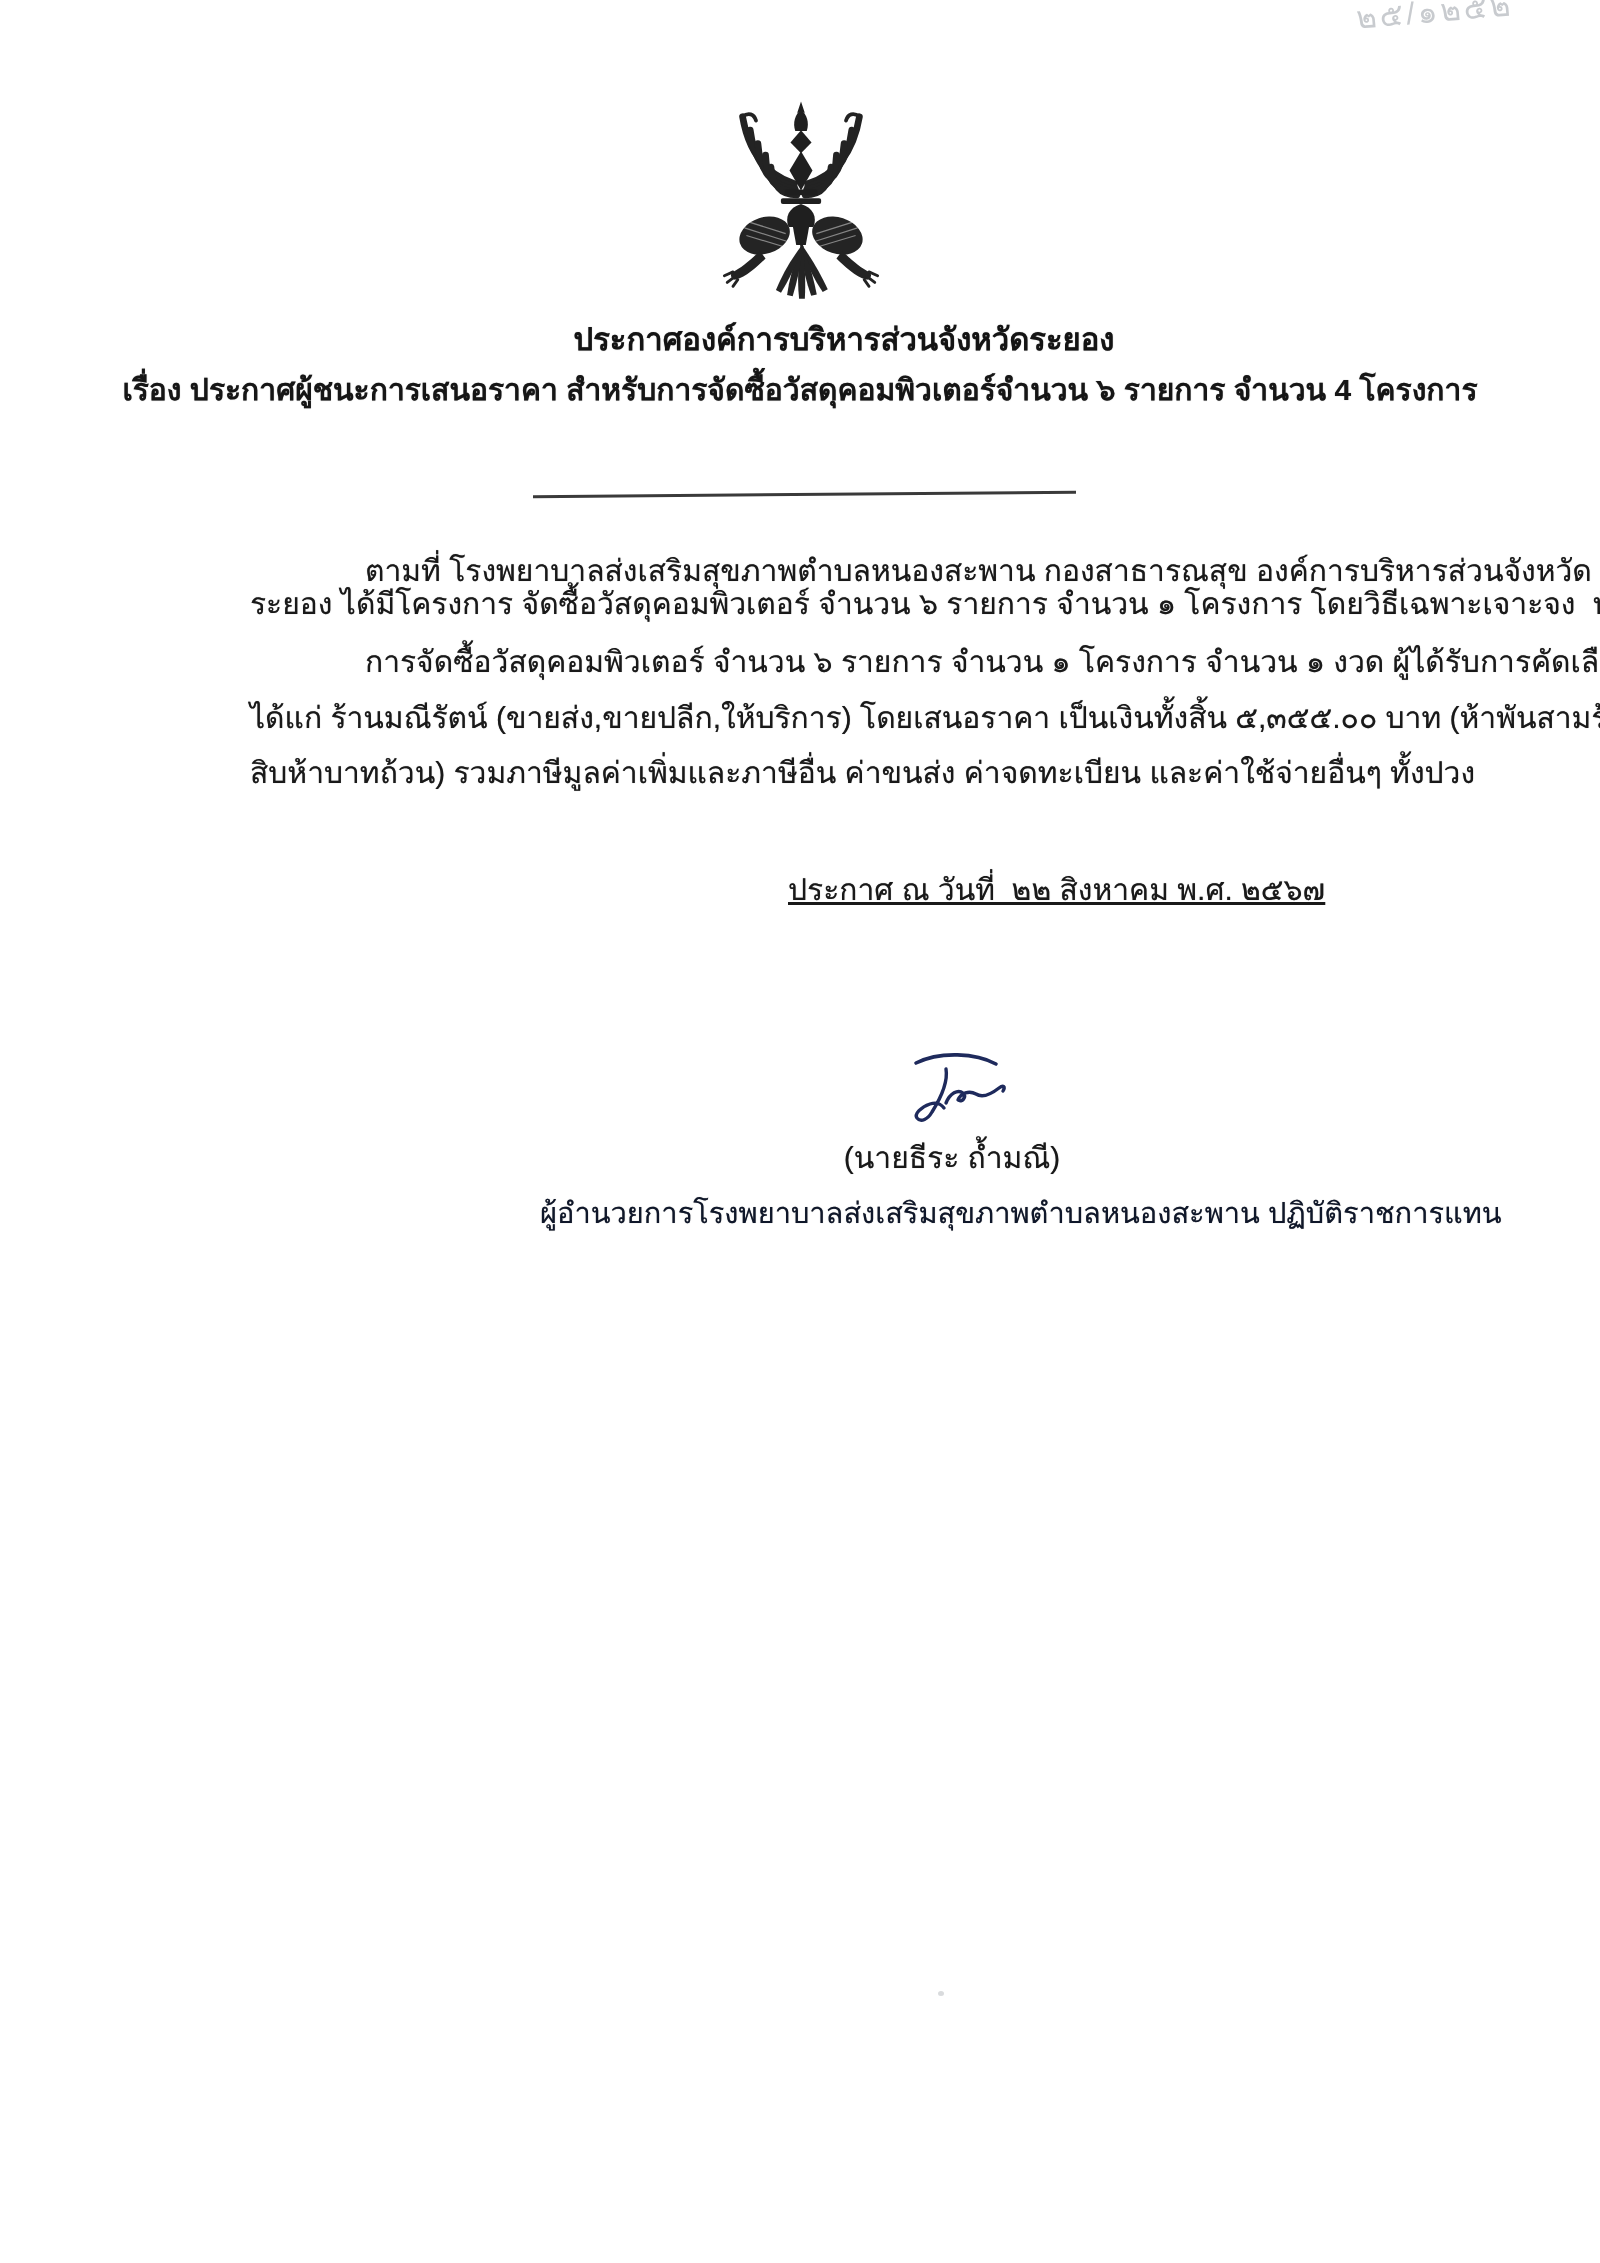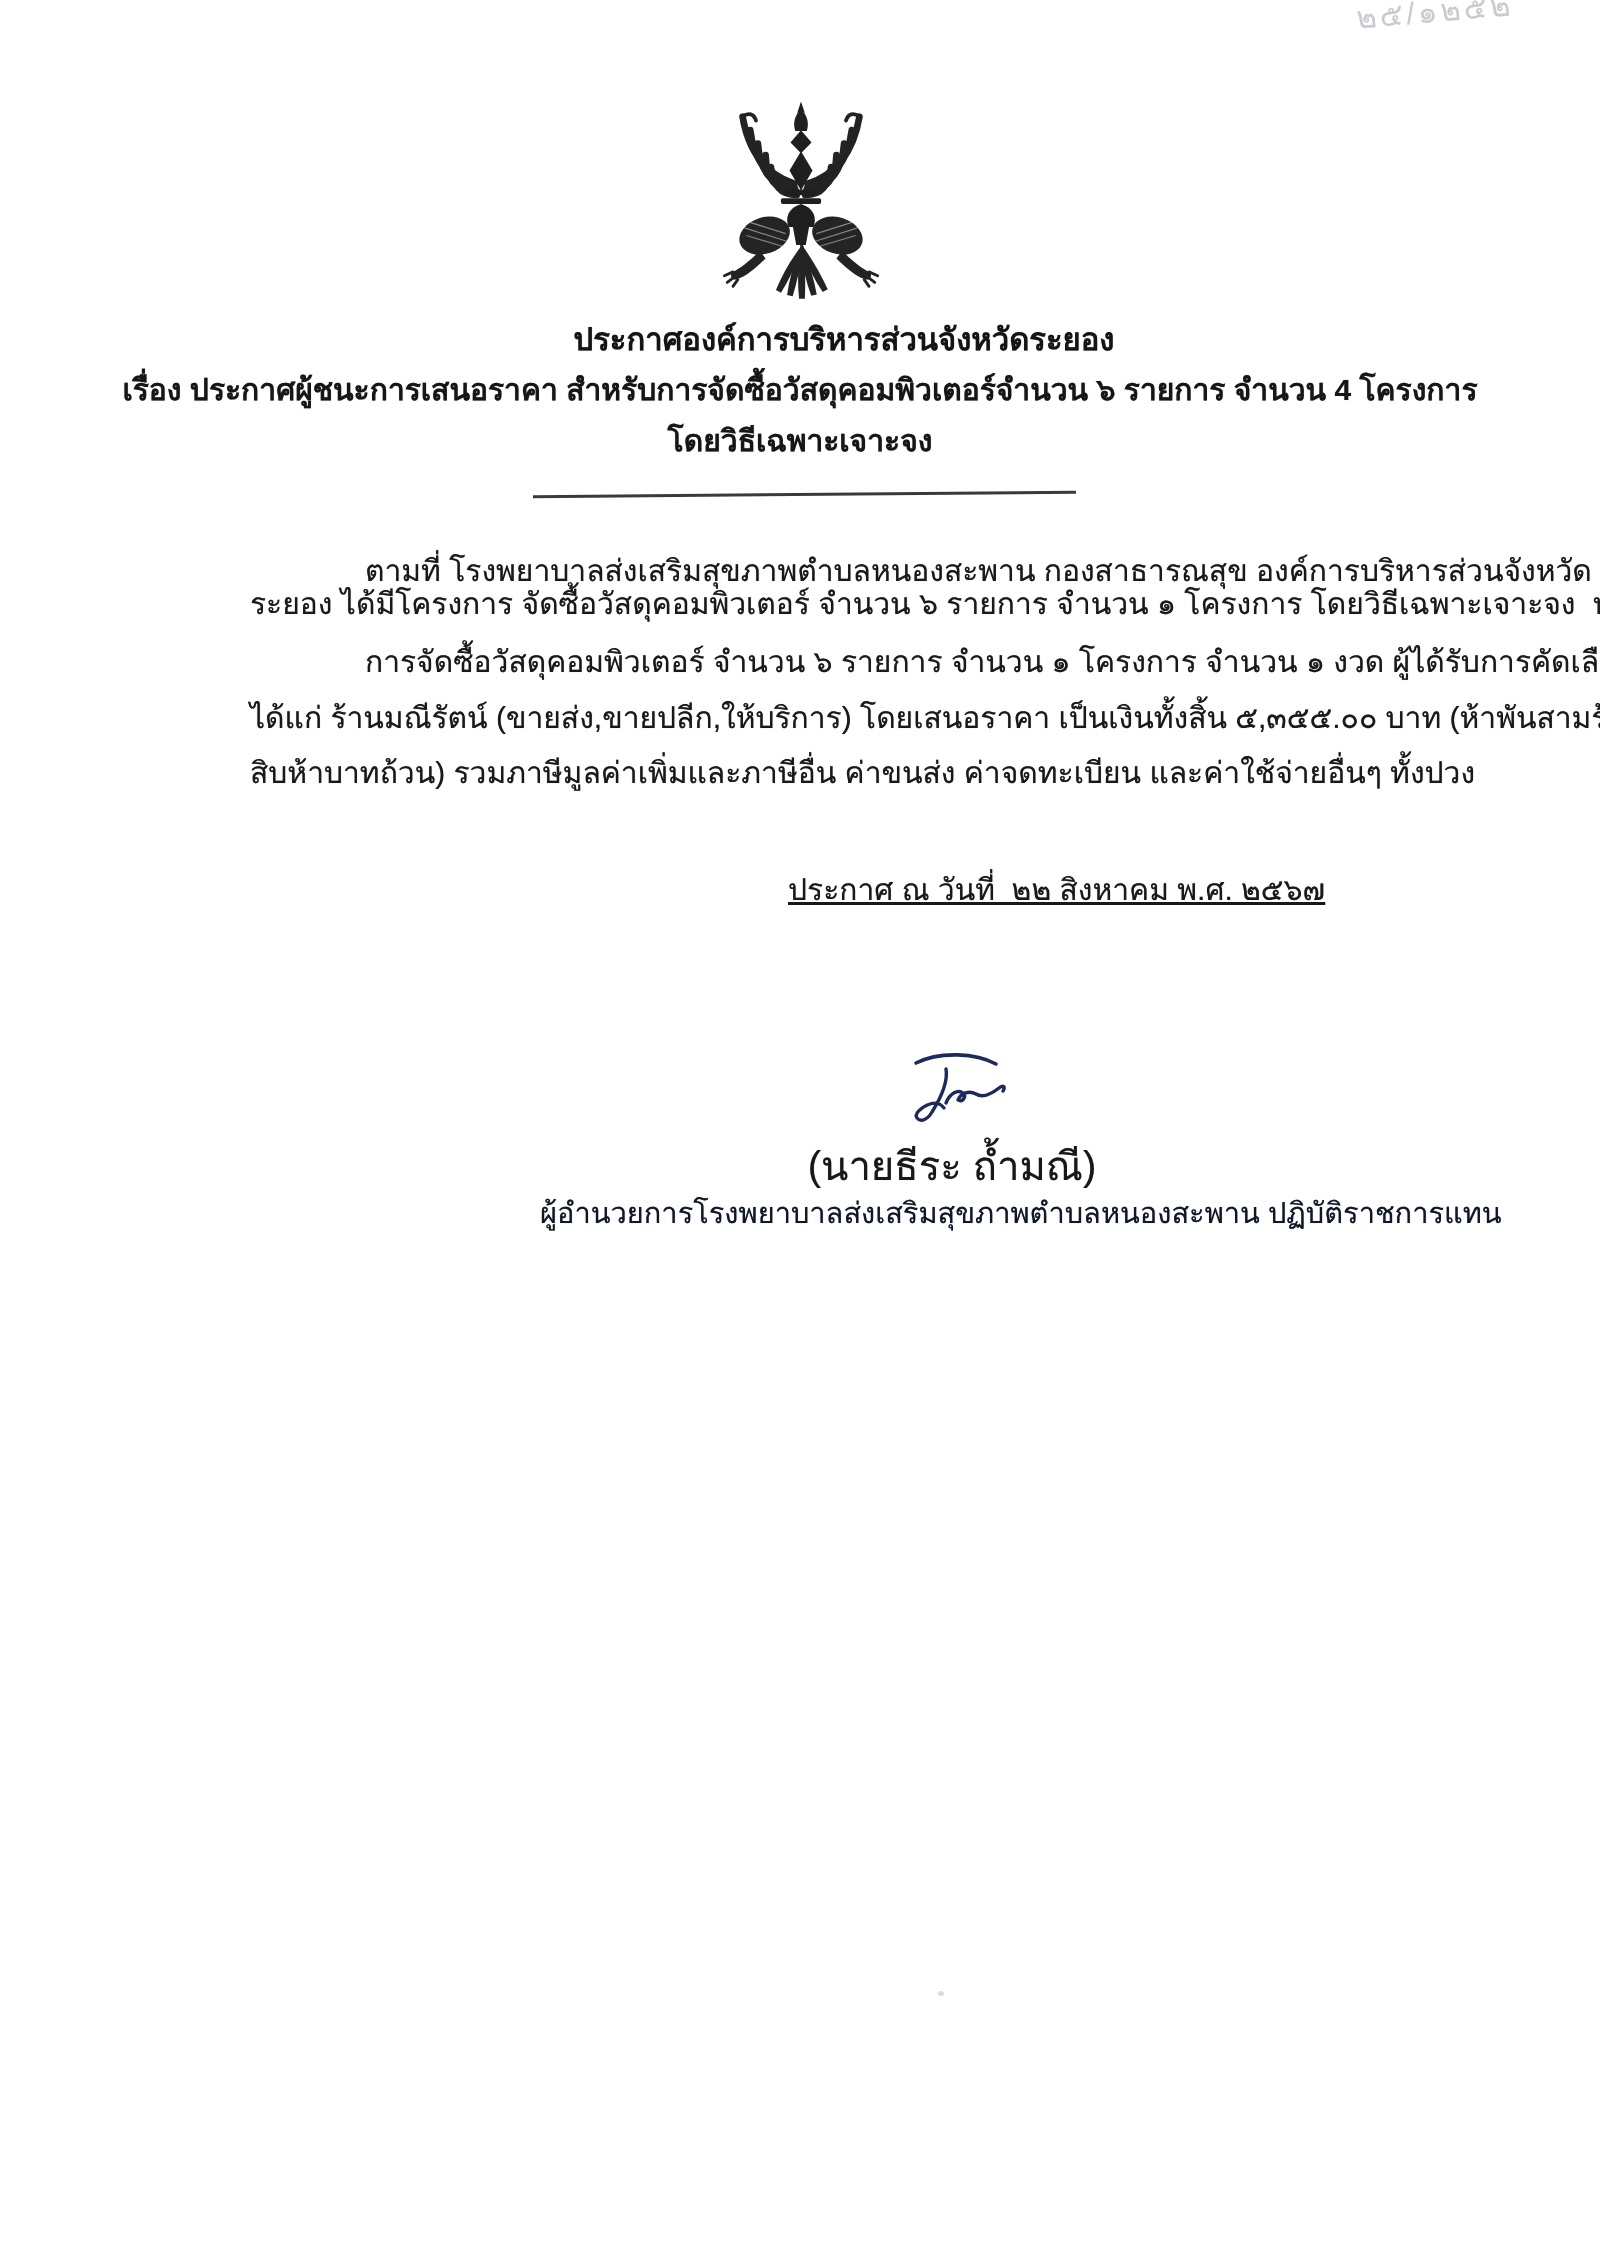--- a/index.html
+++ b/index.html
@@ -94,21 +94,21 @@
     top:1048px;
     width:132px;
     height:82px;
   }
   .sig-name{
     position:absolute;
     left:752px;
     top:1134px;
     width:400px;
     text-align:center;
-    font-size:40px;
+    font-size:30px;
     color:#181818;
     text-shadow:0 0 .7px rgba(0,0,0,.6);
   }
   .sig-pos{
     position:absolute;
     left:540px;
     width:790px;
     text-align:center;
     font-size:29px;
     color:#0f172a;
@@ -198,21 +198,20 @@
           <path d="M95,150 C92,168 91,186 93,204 L99,204 C100,186 99,168 97,150 Z"></path>
         </g>
       <g transform="rotate(28 95 152)">
           <path d="M95,150 C92,168 91,186 93,204 L99,204 C100,186 99,168 97,150 Z"></path>
         </g>
     </g>
   </svg>
 
   <div class="doc-title">ประกาศองค์การบริหารส่วนจังหวัดระยอง</div>
   <div class="subject subject-1">เรื่อง ประกาศผู้ชนะการเสนอราคา สำหรับการจัดซื้อวัสดุคอมพิวเตอร์จำนวน ๖ รายการ จำนวน 4 โครงการ</div>
-  <div class="subject subject-2">โดยวิธีเฉพาะเจาะจง</div>
 
   <div class="divider"></div>
 
   <div class="body-line bl-0">ตามที่ โรงพยาบาลส่งเสริมสุขภาพตำบลหนองสะพาน กองสาธารณสุข องค์การบริหารส่วนจังหวัด</div>
   <div class="body-line bl-1">ระยอง ได้มีโครงการ จัดซื้อวัสดุคอมพิวเตอร์ จำนวน ๖ รายการ จำนวน ๑ โครงการ โดยวิธีเฉพาะเจาะจง  นั้น</div>
   <div class="body-line bl-2">การจัดซื้อวัสดุคอมพิวเตอร์ จำนวน ๖ รายการ จำนวน ๑ โครงการ จำนวน ๑ งวด ผู้ได้รับการคัดเลือก</div>
   <div class="body-line bl-3">ได้แก่ ร้านมณีรัตน์ (ขายส่ง,ขายปลีก,ให้บริการ) โดยเสนอราคา เป็นเงินทั้งสิ้น ๕,๓๕๕.๐๐ บาท (ห้าพันสามร้อยห้า</div>
   <div class="body-line bl-4">สิบห้าบาทถ้วน) รวมภาษีมูลค่าเพิ่มและภาษีอื่น ค่าขนส่ง ค่าจดทะเบียน และค่าใช้จ่ายอื่นๆ ทั้งปวง</div>
 
   <div class="announce-date">ประกาศ ณ วันที่  ๒๒ สิงหาคม พ.ศ. ๒๕๖๗</div>

